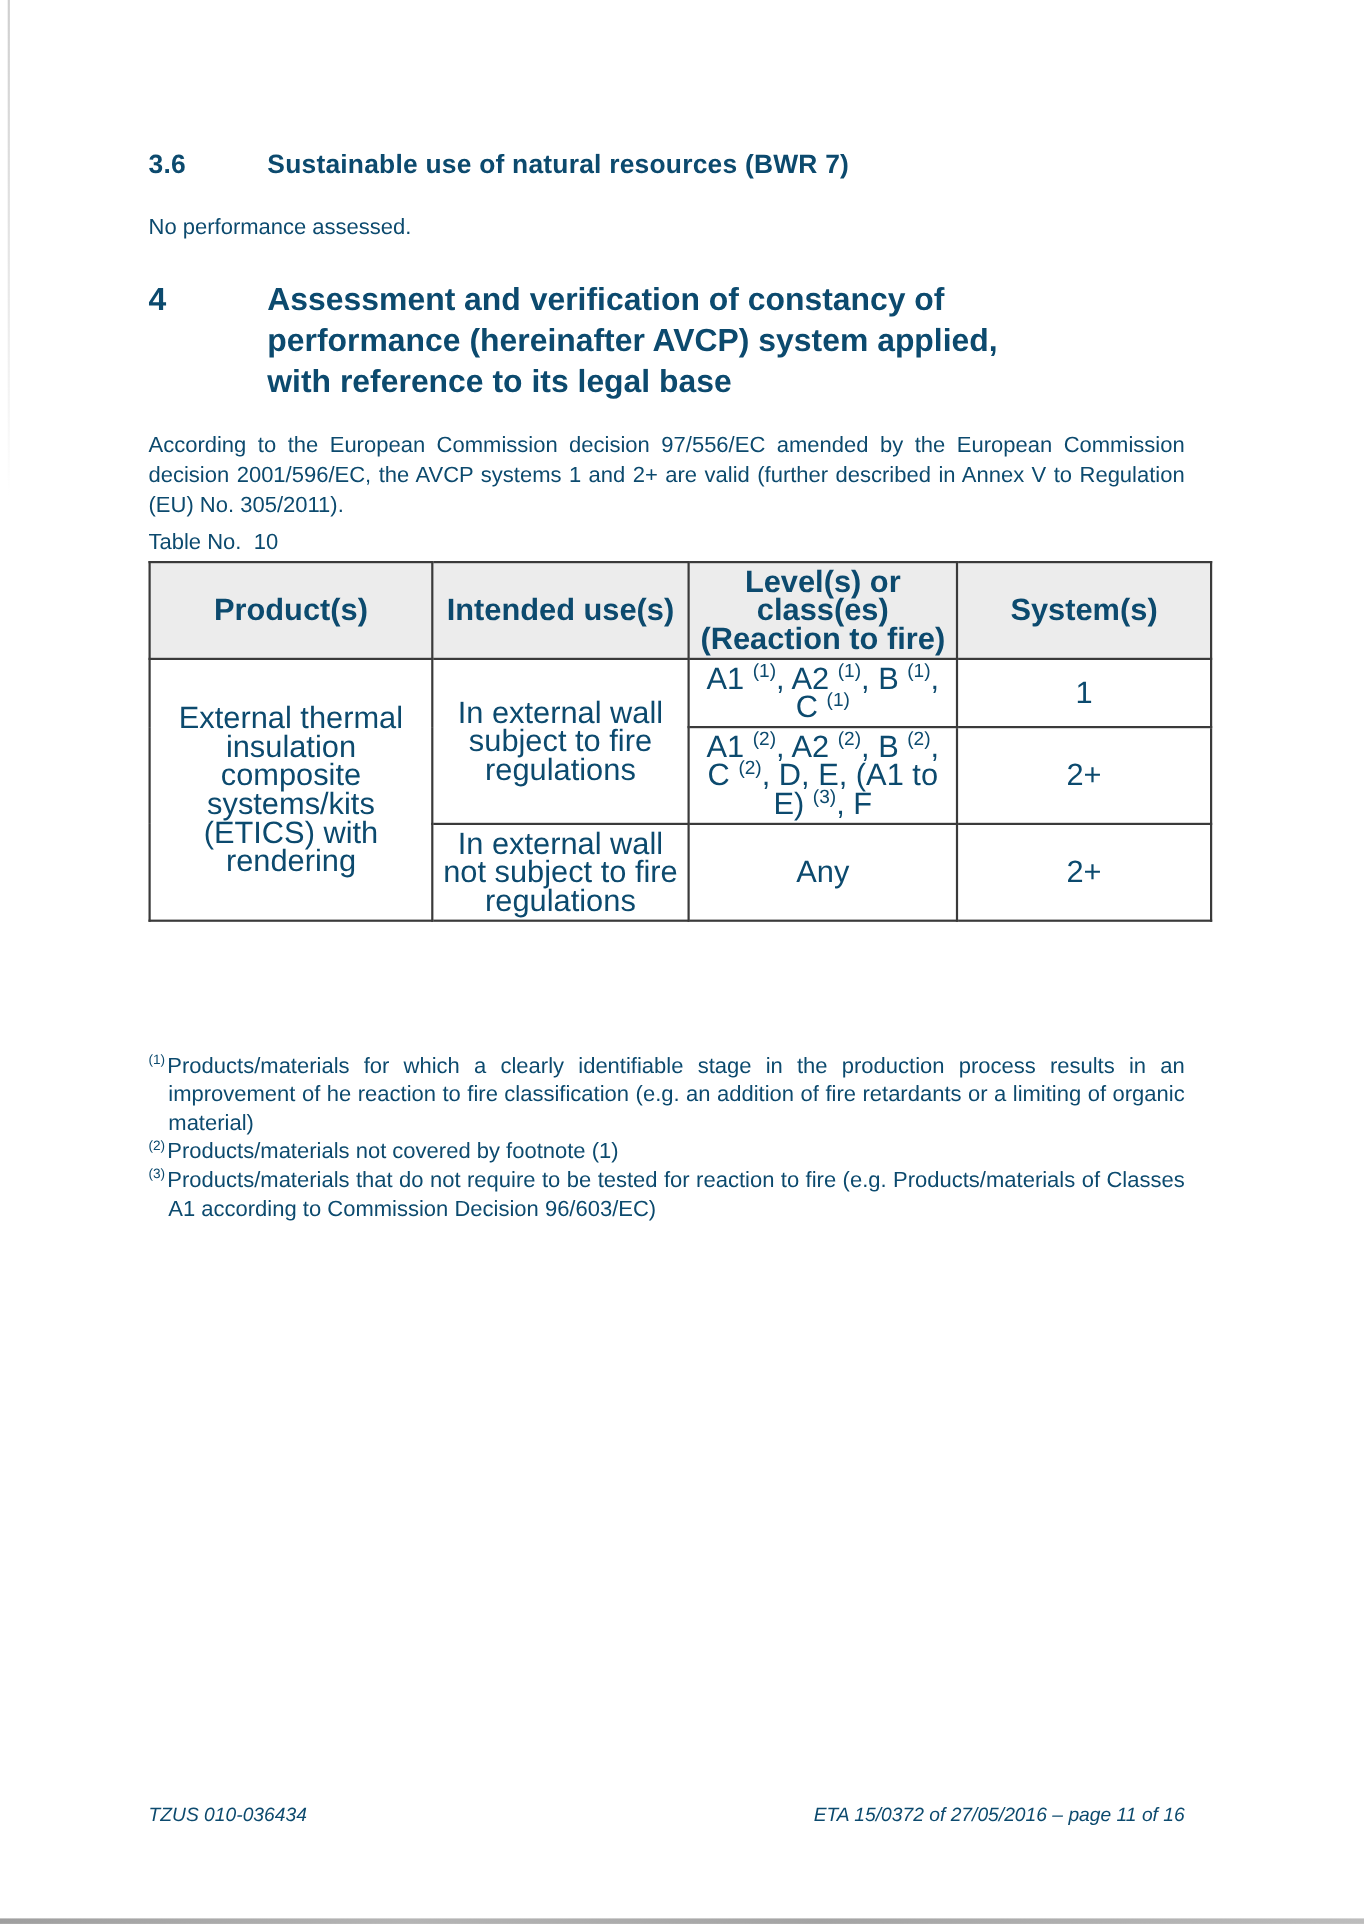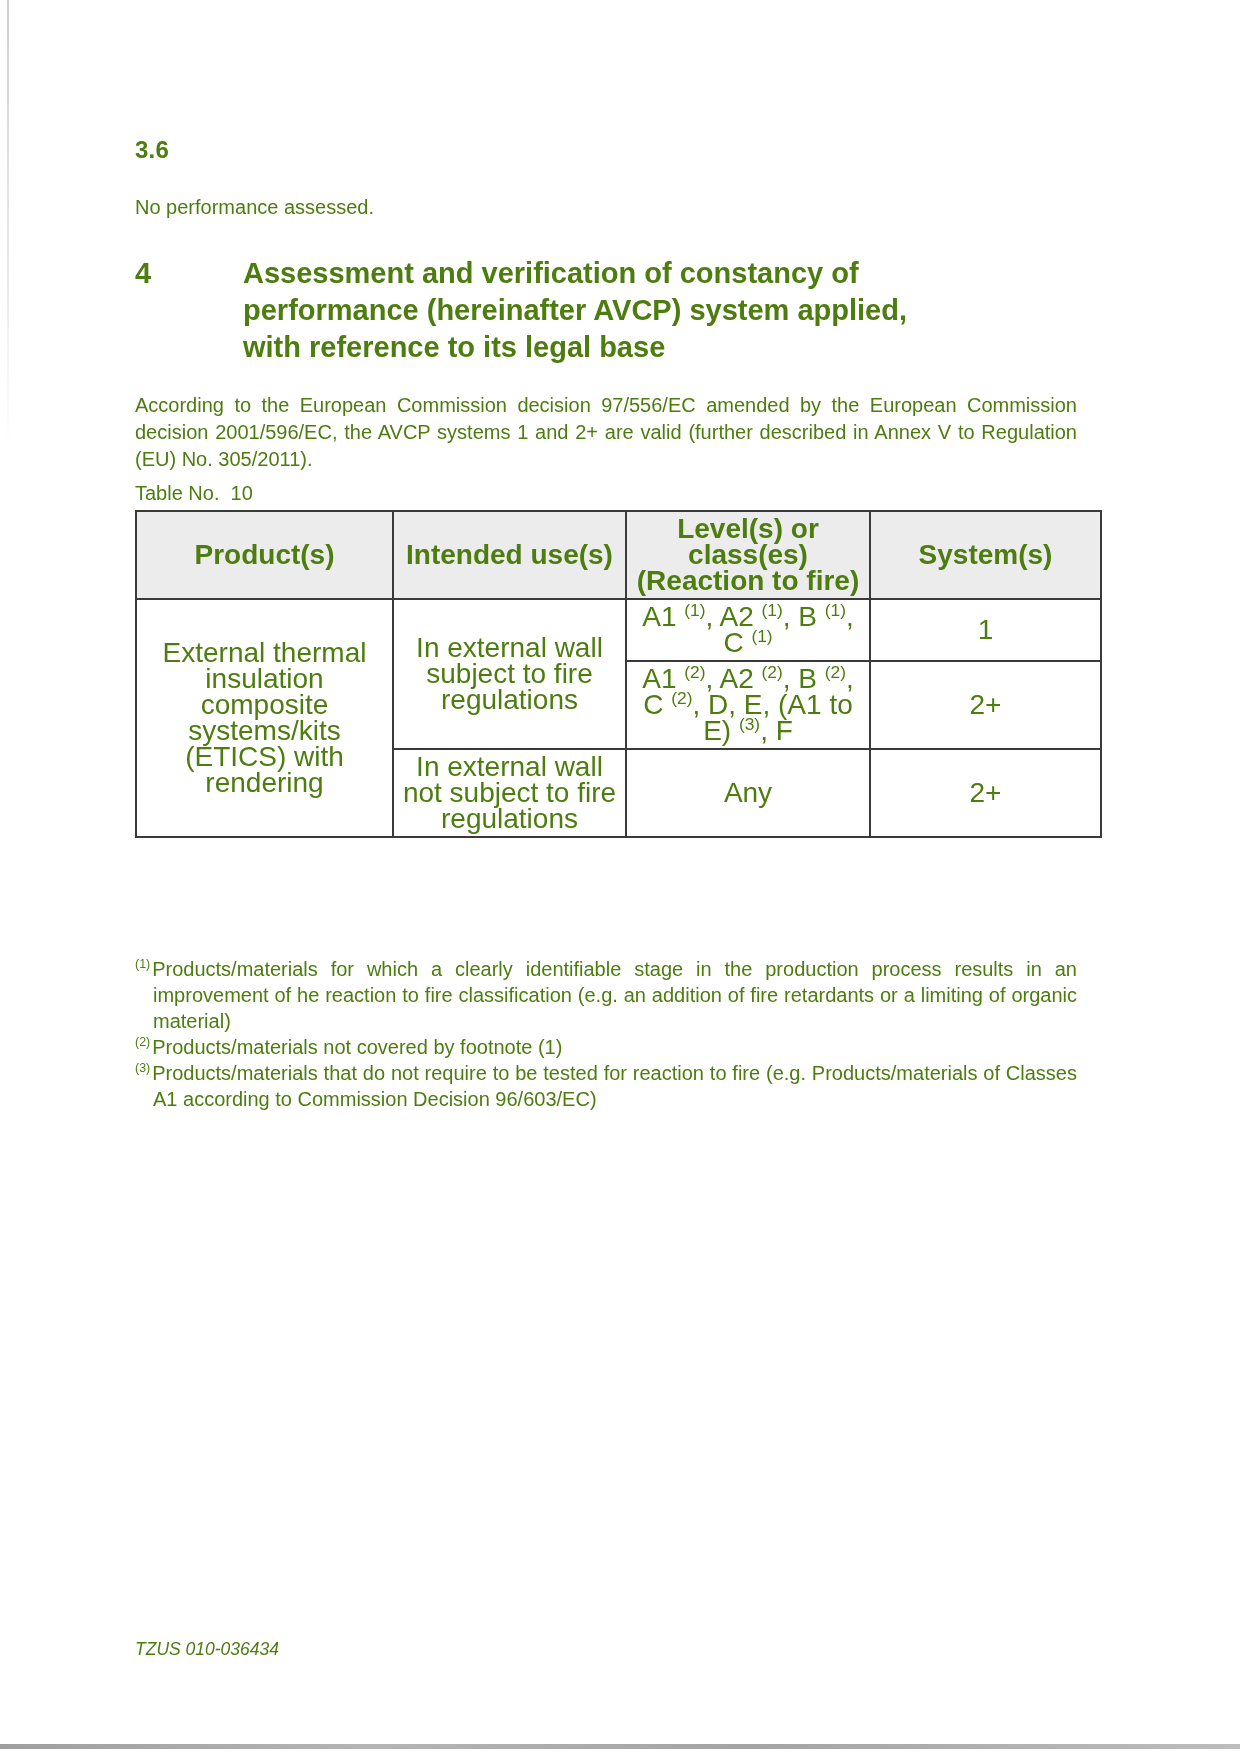--- a/index.html
+++ b/index.html
@@ -2,21 +2,21 @@
 <html><head>
 <meta charset="utf-8">
 <style>
   html, body { margin: 0; padding: 0; background: #ffffff; }
   .page {
     position: relative;
     width: 1240px;
     height: 1753px;
     background: #ffffff;
     font-family: "Liberation Sans", sans-serif;
-    color: #4d7c0f;
+    color: #0c4a6e;
     overflow: hidden;
   }
   .content {
     position: absolute;
     left: 135px;
     right: 163px;
     top: 136px;
   }
   
   .scan-left {
@@ -129,20 +129,21 @@
 <body>
 
 <div class="page">
   <div class="scan-left"></div>
   <div class="scan-bottom"></div>
 
   <div class="content">
 
     <div class="sec36">
       <span class="num">3.6</span>
+      <span class="ttl">Sustainable use of natural resources (BWR 7)</span>
     </div>
 
     <div class="plain">No performance assessed.</div>
 
     <div class="sec4">
       <span class="num">4</span>
       <span class="ttl">Assessment and verification of constancy of performance (hereinafter AVCP) system applied, with reference to its legal base</span>
     </div>
 
     <div class="para">According to the European Commission decision 97/556/EC amended by the European Commission decision 2001/596/EC, the AVCP systems 1 and 2+ are valid (further described in Annex V to Regulation (EU) No. 305/2011).</div>
@@ -192,15 +193,16 @@
       <div class="footnote">
         <sup>(3)</sup><span>Products/materials that do not require to be tested for reaction to fire (e.g. Products/materials of Classes A1 according to Commission Decision 96/603/EC)</span>
       </div>
     </div>
 
   </div>
 
   <div class="footer">
     <span>TZUS 010-036434</span>
     <div class="right">
+      <div>ETA 15/0372 of 27/05/2016 – page 11 of 16</div>
     </div>
   </div>
 </div>
 
 </body></html>

